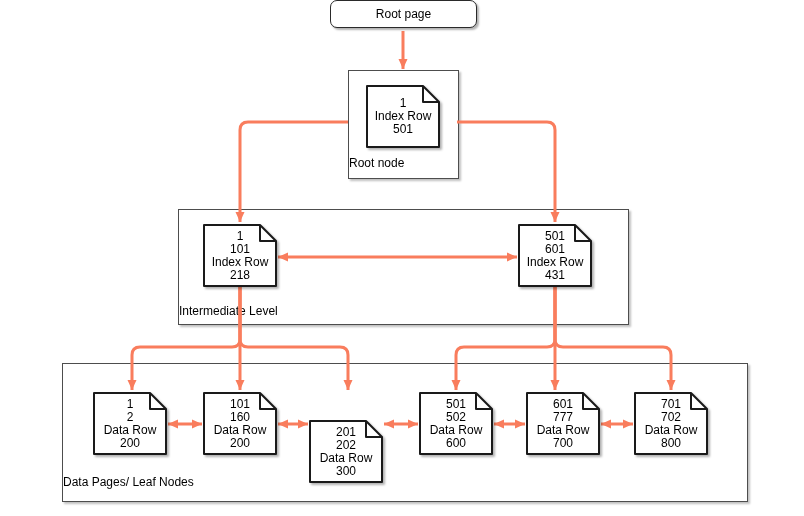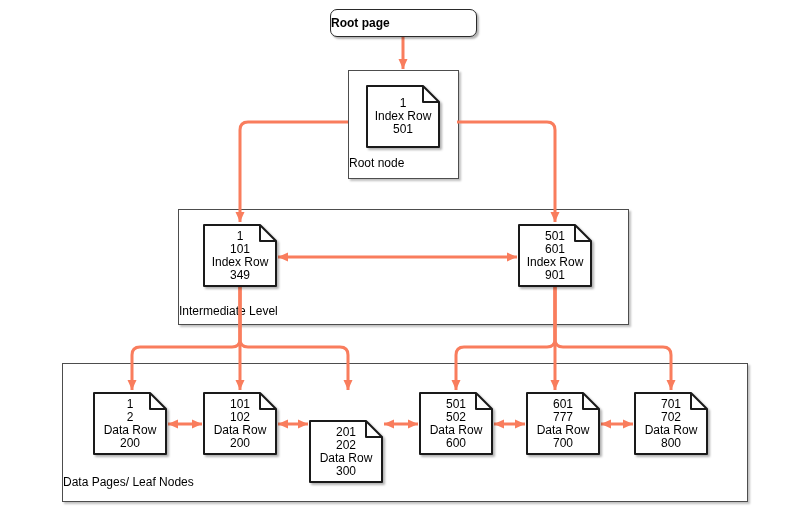--- a/index.html
+++ b/index.html
@@ -24,30 +24,29 @@
     position: absolute;
     left: 0; right: 0;
     text-align: left;
     font-size: 12px;
     line-height: 14px;
     white-space: nowrap;
   }
   
   .rounded-box {
     position: absolute;
-    left: 330px; top: 9px;
+    left: 330px; top: 0;
     width: 145px; height: 26px;
     background: #ffffff;
     border: 1.5px solid #2a2a2a;
     border-radius: 7px;
     box-shadow: 2px 2px 2px rgba(0,0,0,0.3);
-    display: flex; align-items: center; 
+    display: flex; align-items: center; justify-content: center;
     font-size: 12px;
     z-index: 3;
-    font-weight: bold;
   }
   
   .doc {
     position: absolute;
     width: 74px; height: 63px;
     z-index: 3;
   }
   .doc svg {
     position: absolute; left: 0; top: 0;
     filter: drop-shadow(2px 2px 1px rgba(0,0,0,0.3));
@@ -137,34 +136,34 @@
 
   <div class="doc" style="left:203px; top:224px;">
     <svg width="74" height="63" viewBox="0 0 74 63">
       <path d="M1,1 H57 L73,17 V62 H1 Z" fill="#ffffff" stroke="#1a1a1a" stroke-width="2" stroke-linejoin="round"></path>
       <path d="M57,1 V17 H73" fill="none" stroke="#1a1a1a" stroke-width="2" stroke-linejoin="round"></path>
     </svg>
     <div class="doc-text">
       <span>1</span>
       <span>101</span>
       <span>Index Row</span>
-      <span>349</span>
+      <span>218</span>
     </div>
   </div>
 
   <div class="doc" style="left:518px; top:224px;">
     <svg width="74" height="63" viewBox="0 0 74 63">
       <path d="M1,1 H57 L73,17 V62 H1 Z" fill="#ffffff" stroke="#1a1a1a" stroke-width="2" stroke-linejoin="round"></path>
       <path d="M57,1 V17 H73" fill="none" stroke="#1a1a1a" stroke-width="2" stroke-linejoin="round"></path>
     </svg>
     <div class="doc-text">
       <span>501</span>
       <span>601</span>
       <span>Index Row</span>
-      <span>901</span>
+      <span>431</span>
     </div>
   </div>
 
   <div class="doc" style="left:93px; top:392px;">
     <svg width="74" height="63" viewBox="0 0 74 63">
       <path d="M1,1 H57 L73,17 V62 H1 Z" fill="#ffffff" stroke="#1a1a1a" stroke-width="2" stroke-linejoin="round"></path>
       <path d="M57,1 V17 H73" fill="none" stroke="#1a1a1a" stroke-width="2" stroke-linejoin="round"></path>
     </svg>
     <div class="doc-text">
       <span>1</span>
@@ -174,21 +173,21 @@
     </div>
   </div>
 
   <div class="doc" style="left:203px; top:392px;">
     <svg width="74" height="63" viewBox="0 0 74 63">
       <path d="M1,1 H57 L73,17 V62 H1 Z" fill="#ffffff" stroke="#1a1a1a" stroke-width="2" stroke-linejoin="round"></path>
       <path d="M57,1 V17 H73" fill="none" stroke="#1a1a1a" stroke-width="2" stroke-linejoin="round"></path>
     </svg>
     <div class="doc-text">
       <span>101</span>
-      <span>102</span>
+      <span>160</span>
       <span>Data Row</span>
       <span>200</span>
     </div>
   </div>
 
   <div class="doc" style="left:309px; top:392px;margin-top:28px;">
     <svg width="74" height="63" viewBox="0 0 74 63">
       <path d="M1,1 H57 L73,17 V62 H1 Z" fill="#ffffff" stroke="#1a1a1a" stroke-width="2" stroke-linejoin="round"></path>
       <path d="M57,1 V17 H73" fill="none" stroke="#1a1a1a" stroke-width="2" stroke-linejoin="round"></path>
     </svg>

